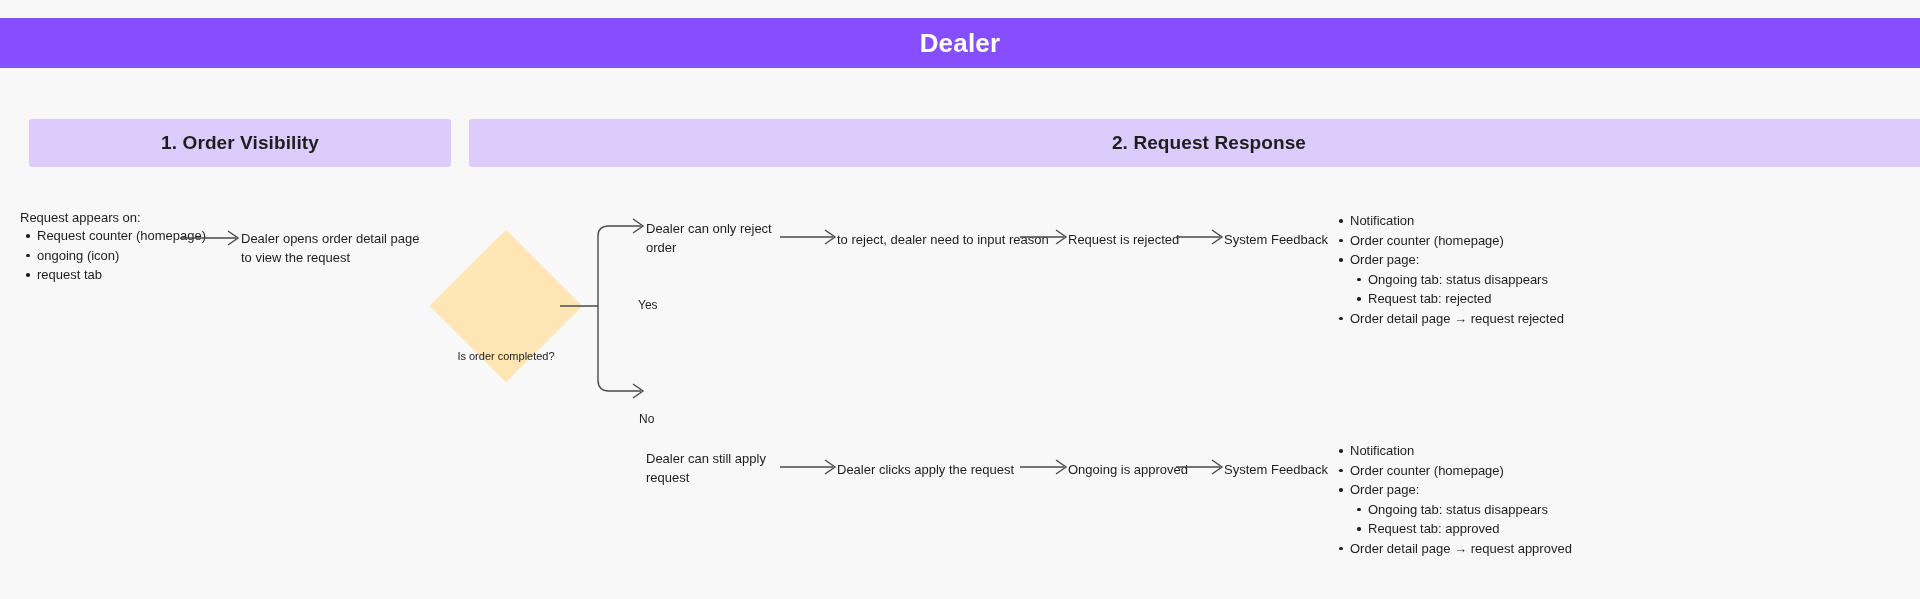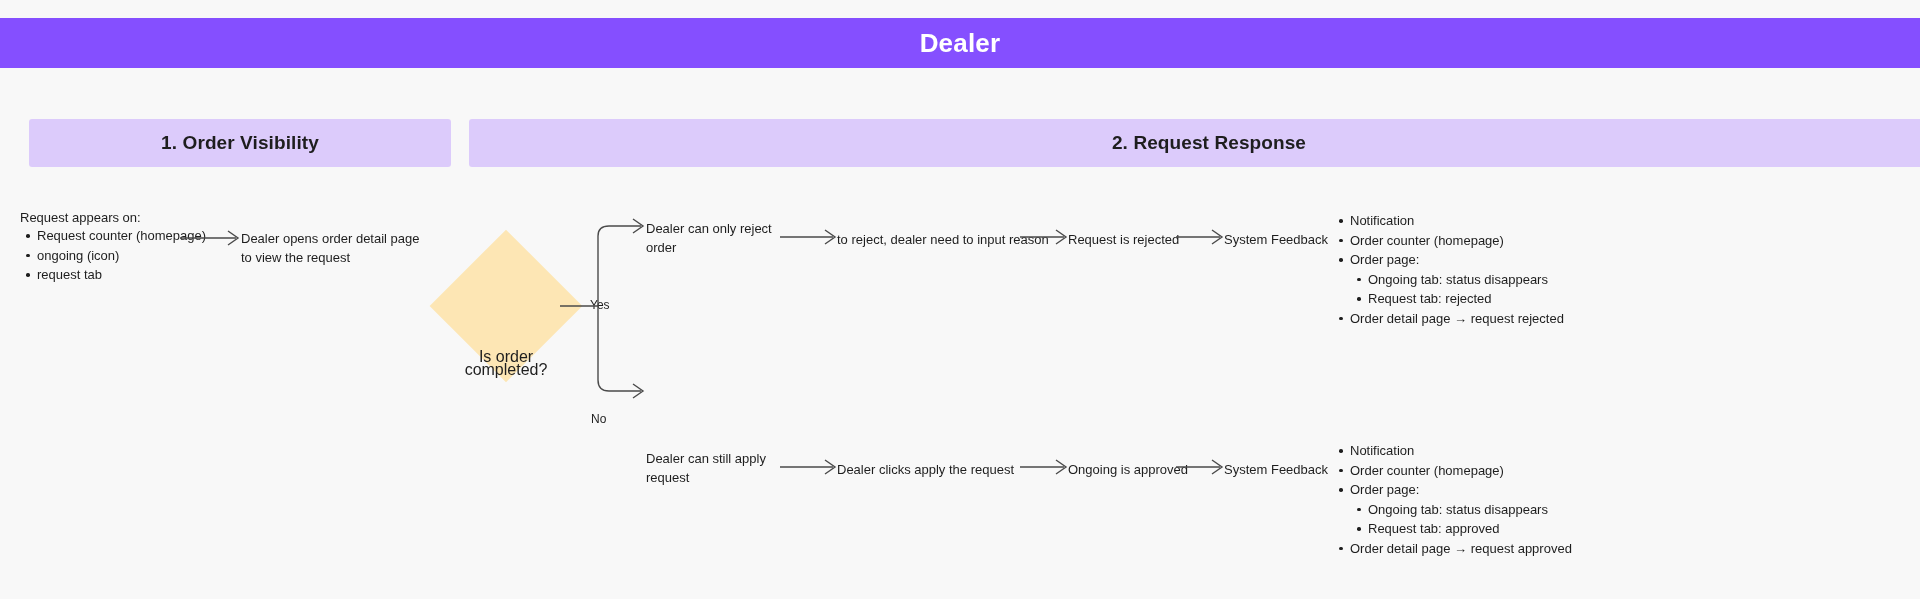--- a/index.html
+++ b/index.html
@@ -101,21 +101,21 @@
     position: absolute;
     width: 108px;
     height: 108px;
     background: #FDE6B4;
     transform: rotate(45deg);
   }
   .diamond-label {
     position: absolute;
     width: 120px;
     text-align: center;
-    font-size: 16px;
+    font-size: 11px;
     line-height: 13px;
     color: #1E1E1E;
   }
 
   
   .wires {
     position: absolute;
     left: 0; top: 0;
     width: 1920px;
     height: 599px;
@@ -124,20 +124,21 @@
   .wires path, .wires line {
     stroke: #4A4A4A;
     stroke-width: 1.4;
     fill: none;
   }
 
   .branch-label {
     position: absolute;
     font-size: 12px;
     color: #1E1E1E;
+    margin-left: 48px;
   }
 </style>
 </head>
 <body>
 
 <div class="page">
 
   <div class="banner">
     <div class="banner-title">Dealer</div>
   </div>

